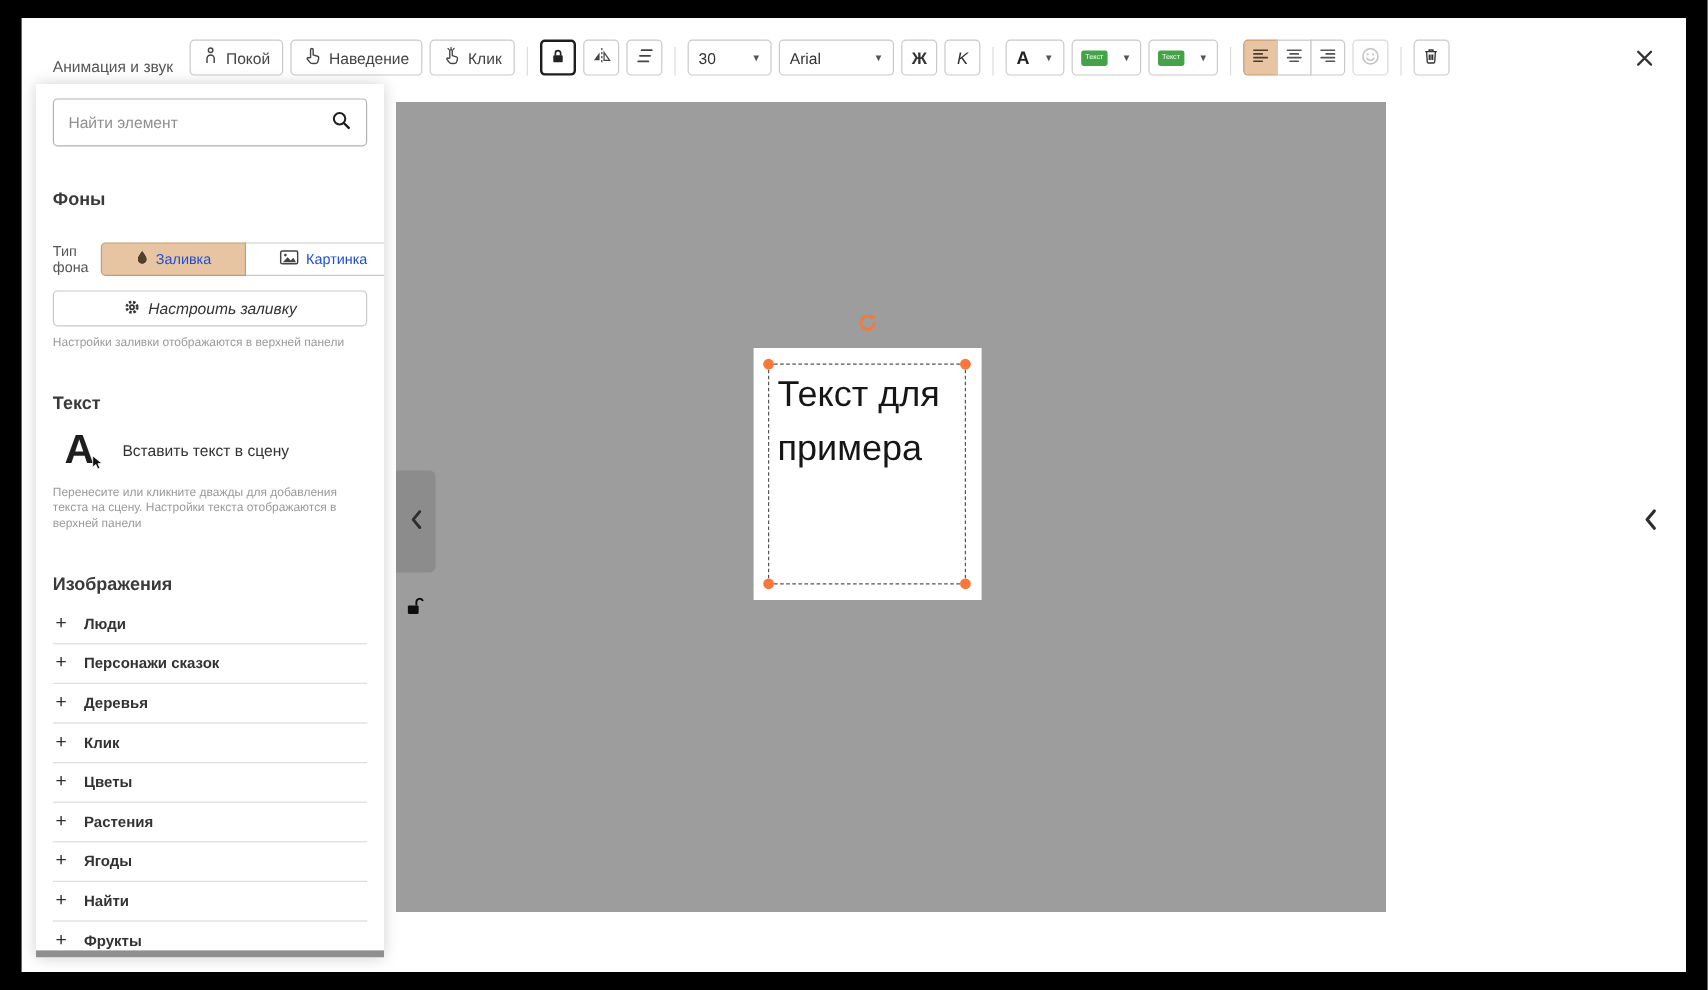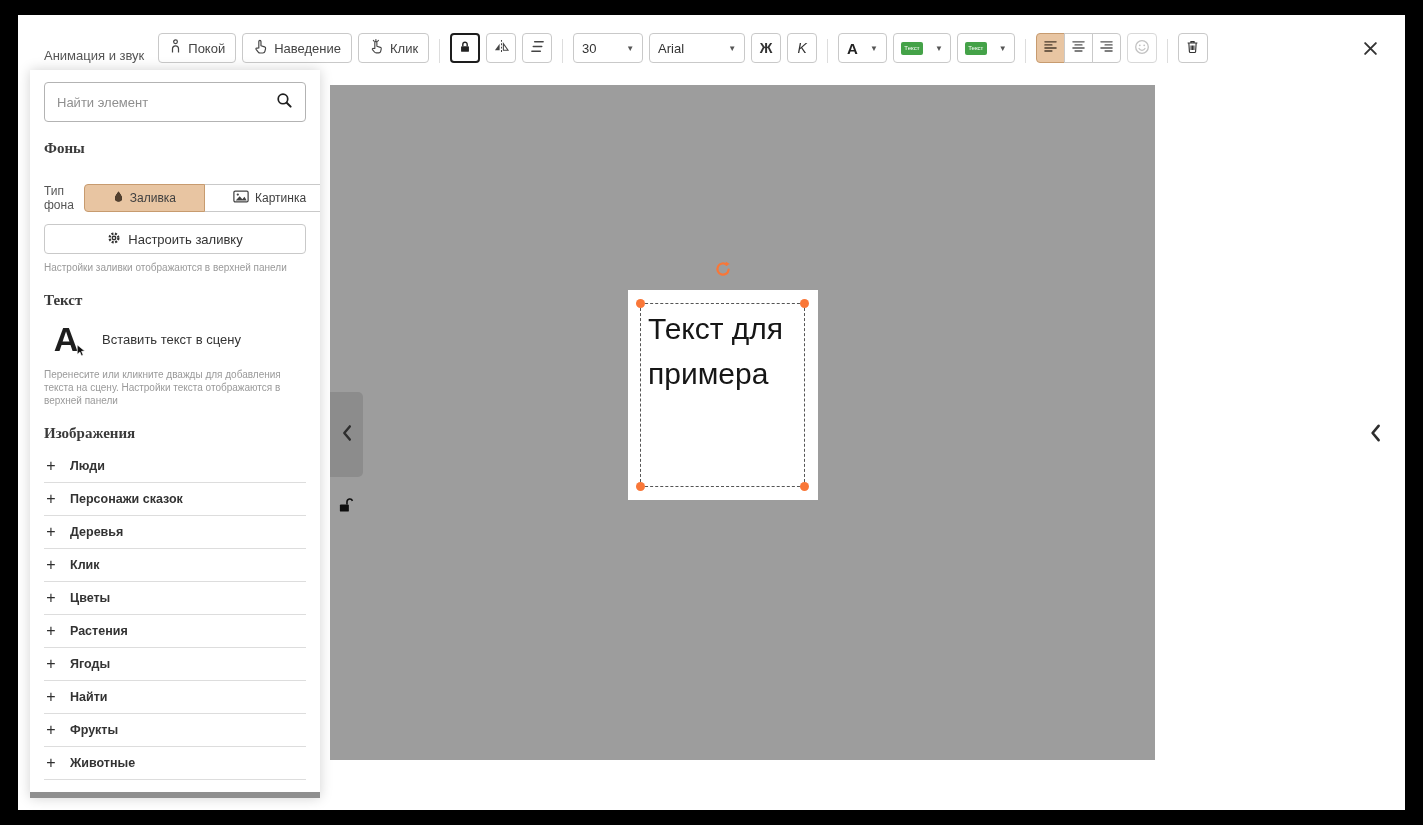--- a/index.html
+++ b/index.html
@@ -35,32 +35,32 @@
               display:flex; align-items:center; justify-content:center; }
 
   
   .sidebar { position:absolute; top:55px; left:12px; width:290px; height:728px; background:#fff;
              box-shadow:0 0 12px rgba(0,0,0,.18); padding:12px 14px 0 14px; overflow:hidden; }
   .search-box { position:relative; height:40px; border:1px solid #b3b3b3; border-radius:4px; display:flex; align-items:center; }
   .search-box input { border:none; outline:none; flex:1; font-size:13px; color:#444; padding:0 12px;
                       font-family:"Liberation Sans", sans-serif; background:transparent; }
   .search-box input::placeholder { color:#8f8f8f; }
   .search-icon-btn { background:none; border:none; cursor:pointer; padding:0 12px 0 4px; display:flex; align-items:center; }
-  .sb-heading { font-size:15px; font-weight:bold; color:#3a3a3a; margin-top:18px;font-family:Liberation Serif, serif; }
+  .sb-heading { font-size:15px; font-weight:bold; color:#3a3a3a; margin-top:36px; }
   .bg-type-row { display:flex; align-items:center; gap:10px; margin-top:27px; }
   .bg-type-label { font-size:12px; color:#555; }
   .toggle-group { display:flex; }
-  .toggle-btn { display:flex; align-items:center; gap:6px; height:28px; padding:0 28px; font-size:12px; color:#404040;
+  .toggle-btn { display:flex; align-items:center; gap:6px; height:28px; padding:0 28px; font-size:12px; color:#1d4ed8;
                 background:#fff; border:1px solid #c9c9c9; cursor:pointer; font-family:"Liberation Sans", sans-serif; }
   .toggle-btn:first-child { border-radius:4px 0 0 4px; }
   .toggle-btn:last-child { border-radius:0 4px 4px 0; margin-left:-1px; }
   .toggle-btn.active { background:#e8c5a2; border-color:#c79b6f; position:relative; z-index:1; }
   .wide-btn { margin-top:12px; width:100%; height:30px; border:1px solid #c9c9c9; border-radius:4px; background:#fff;
               display:flex; align-items:center; justify-content:center; gap:7px; font-size:13px; color:#333;
-              cursor:pointer; font-family:"Liberation Sans", sans-serif; }
+              cursor:pointer; font-family:"Liberation Sans", sans-serif;font-style:italic; }
   .hint { margin-top:7px; font-size:10px; color:#9a9a9a; line-height:1.3; }
   .text-insert-row { display:flex; align-items:center; gap:14px; margin-top:8px; cursor:pointer; }
   .text-insert-icon { position:relative; width:44px; height:44px; display:flex; align-items:center; justify-content:center; }
   .text-insert-icon .big-a { font-size:34px; font-weight:bold; color:#1e1e1e; line-height:1; }
   .text-insert-icon .cursor-glyph { position:absolute; right:2px; bottom:0; }
   .text-insert-label { font-size:13px; color:#333; }
   .cat-list { margin-top:8px; }
   .cat-row { display:flex; align-items:center; gap:12px; height:33px; border-bottom:1px solid #ddd; cursor:pointer; }
   .cat-row .plus { font-size:16px; color:#2f2f2f; font-weight:400; width:14px; text-align:center; line-height:1; }
   .cat-row .cat-label { font-size:12.5px; font-weight:bold; color:#333; }

